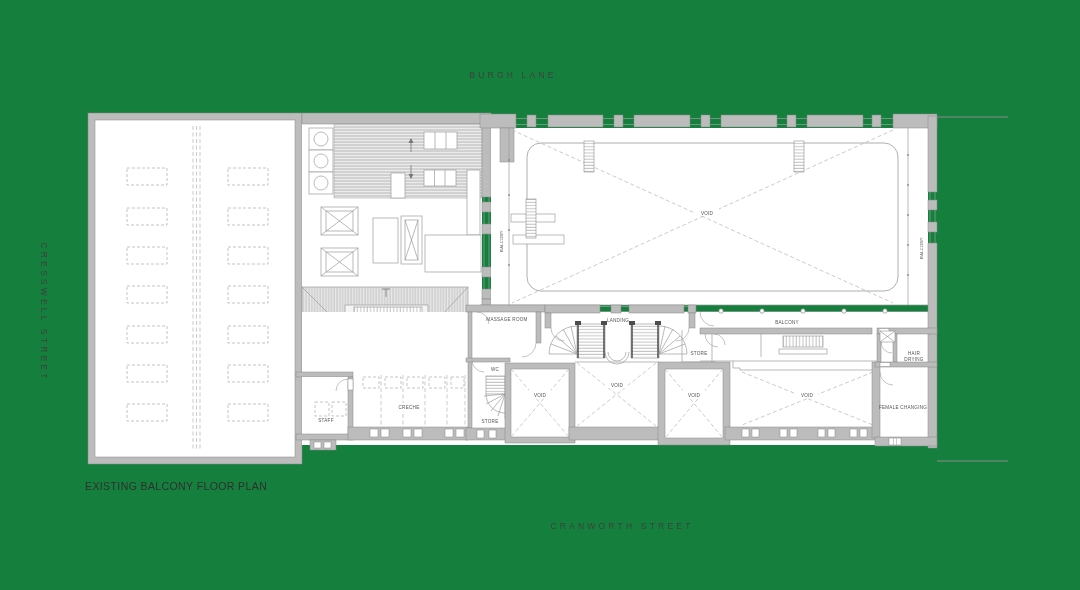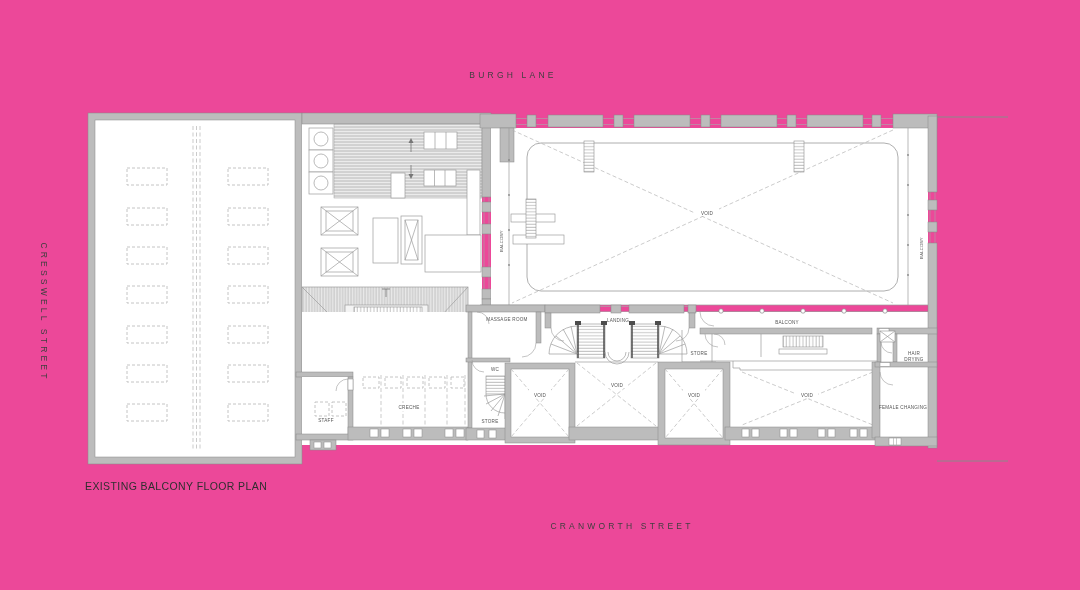--- a/index.html
+++ b/index.html
@@ -1,16 +1,16 @@
 <!DOCTYPE html>
 <html><head>
 <meta charset="utf-8">
 <style>
   html,body{margin:0;padding:0;background:#fff;}
-  #stage{position:relative;width:1080px;height:590px;background:#ec4899;overflow:hidden;
+  #stage{position:relative;width:1080px;height:590px;background:#15803d;overflow:hidden;
          font-family:"Liberation Sans",sans-serif;}
   svg{display:block;}
   text{font-family:"Liberation Sans",sans-serif;fill:#555;}
   .street-label{fill:#3f3f3f;font-size:8.5px;letter-spacing:3.2px;}
   .plan-title{fill:#2f2f2f;font-size:10.5px;letter-spacing:0.4px;}
   .room-label{font-size:4.6px;letter-spacing:0.25px;fill:#555;}
   .room-label-v{font-size:4.2px;letter-spacing:0.25px;fill:#555;}
   .wall{fill:#bcbcbc;stroke:#878787;stroke-width:0.5;}
   .inner{fill:#ffffff;stroke:#878787;stroke-width:0.5;}
   .thin{stroke:#9c9c9c;stroke-width:0.7;fill:none;}

